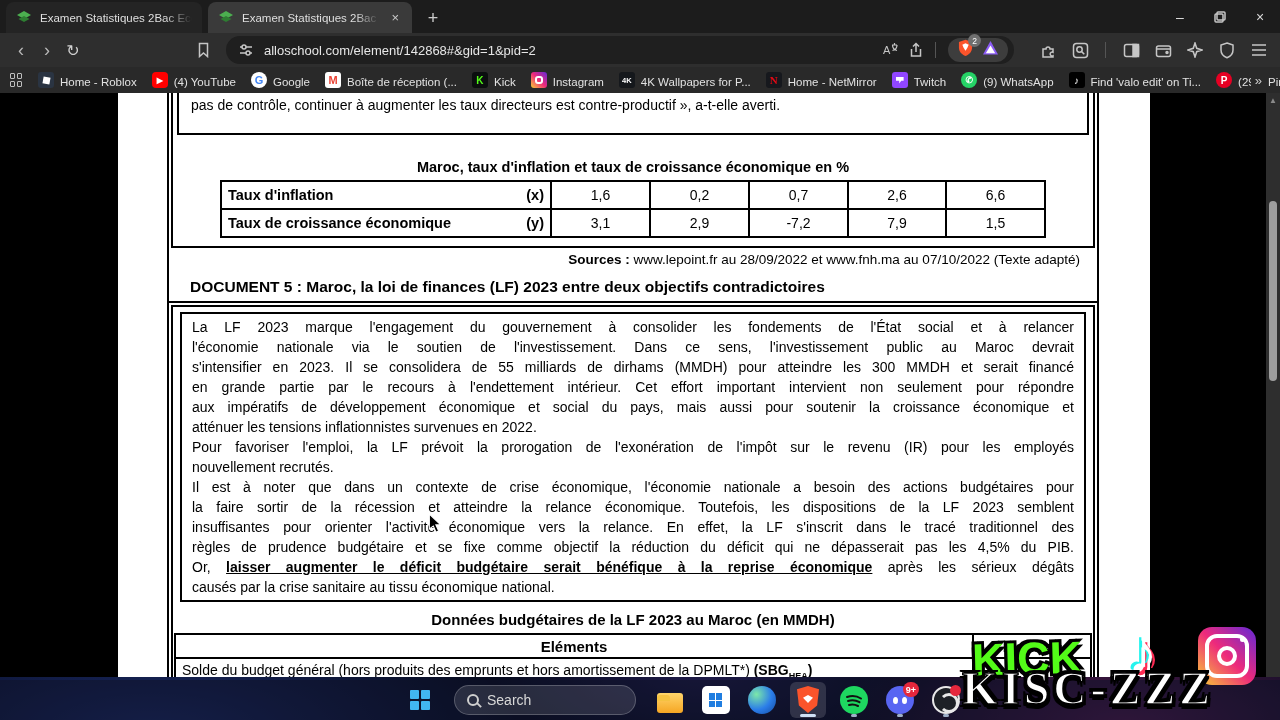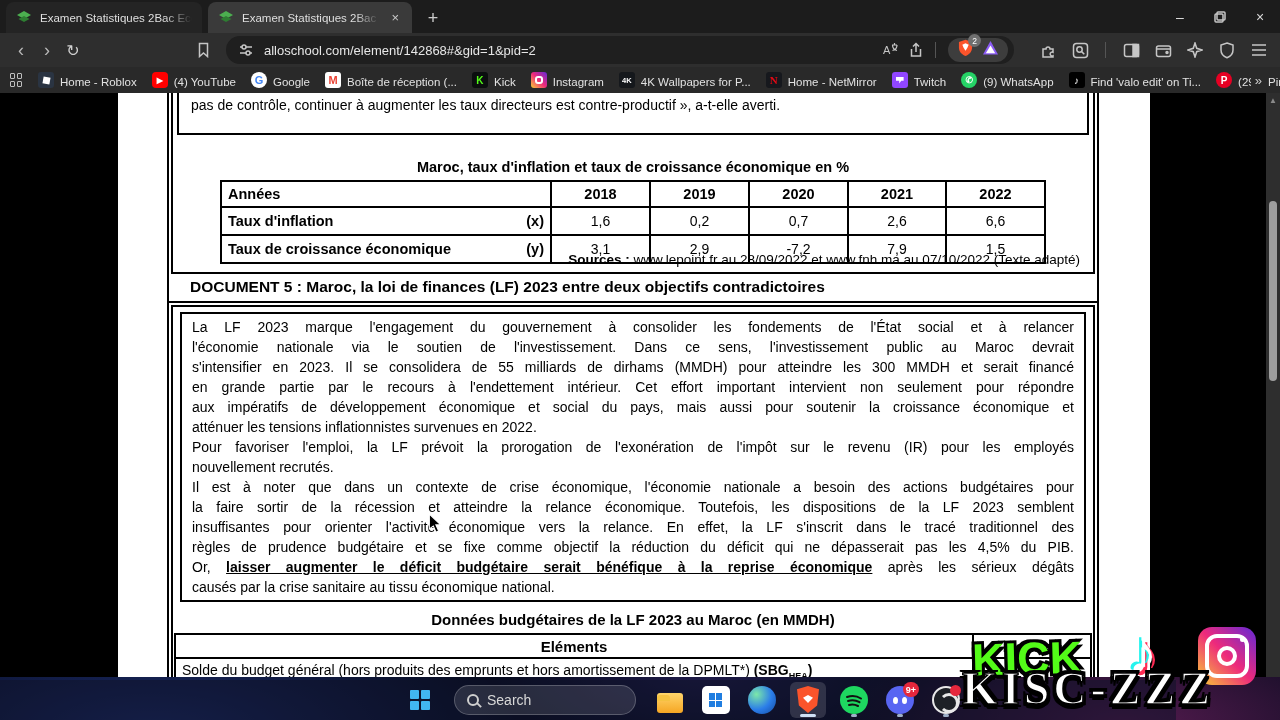--- a/index.html
+++ b/index.html
@@ -7,21 +7,21 @@
     font-family:"Liberation Sans", sans-serif; }
   .stage { position:relative; width:1280px; height:720px; overflow:hidden; }
 
   
   .wallpaper { position:absolute; left:0; top:670px; width:1280px; height:50px;
     background:
       radial-gradient(ellipse 420px 160px at 88% 110%, rgba(150,40,120,.55), transparent 70%),
       radial-gradient(ellipse 520px 200px at 12% 130%, rgba(50,80,190,.5), transparent 70%),
       radial-gradient(ellipse 300px 120px at 55% 0%, rgba(80,60,160,.35), transparent 70%),
       #070b1e; }
-  .taskbar { position:absolute; left:0; top:680px; width:1176px; height:40px;
+  .taskbar { position:absolute; left:0; top:680px; width:1280px; height:40px;
     background:rgba(14,18,40,.55); display:flex; align-items:center; z-index:30; }
   .tb-center { display:flex; align-items:center; gap:10px; margin-left:402px; }
   .tb-btn { position:relative; width:36px; height:36px; border-radius:6px;
     display:flex; align-items:center; justify-content:center; }
   .tb-btn.active { background:rgba(255,255,255,.14); }
   .indicator { position:absolute; bottom:1px; left:50%; transform:translateX(-50%);
     height:3px; border-radius:2px; background:#9fb0c8; width:6px; }
   .indicator.wide { width:16px; background:#cfe0f5; }
   .start-grid { width:20px; height:20px; display:grid; grid-template-columns:9px 9px; gap:2px; }
   .start-grid i { background:#41b6f0; border-radius:1px; }
@@ -374,28 +374,20 @@
             <table class="t1">
               <colgroup>
                   <col style="width:330px">
                   <col style="width:99px">
                   <col style="width:99px">
                   <col style="width:99px">
                   <col style="width:98px">
                   <col style="width:99px">
                 </colgroup>
               <tbody>
-                  <tr>
-                <th>Années</th>
-                <th class="yr">2018</th>
-                <th class="yr">2019</th>
-                <th class="yr">2020</th>
-                <th class="yr">2021</th>
-                <th class="yr">2022</th>
-              </tr>
               <tr>
                 <td>
                       <div class="lblcell">
                         <span>Taux d'inflation</span>
                         <span>(x)</span>
                       </div>
                     </td>
                 <td class="val">1,6</td>
                 <td class="val">0,2</td>
                 <td class="val">0,7</td>

